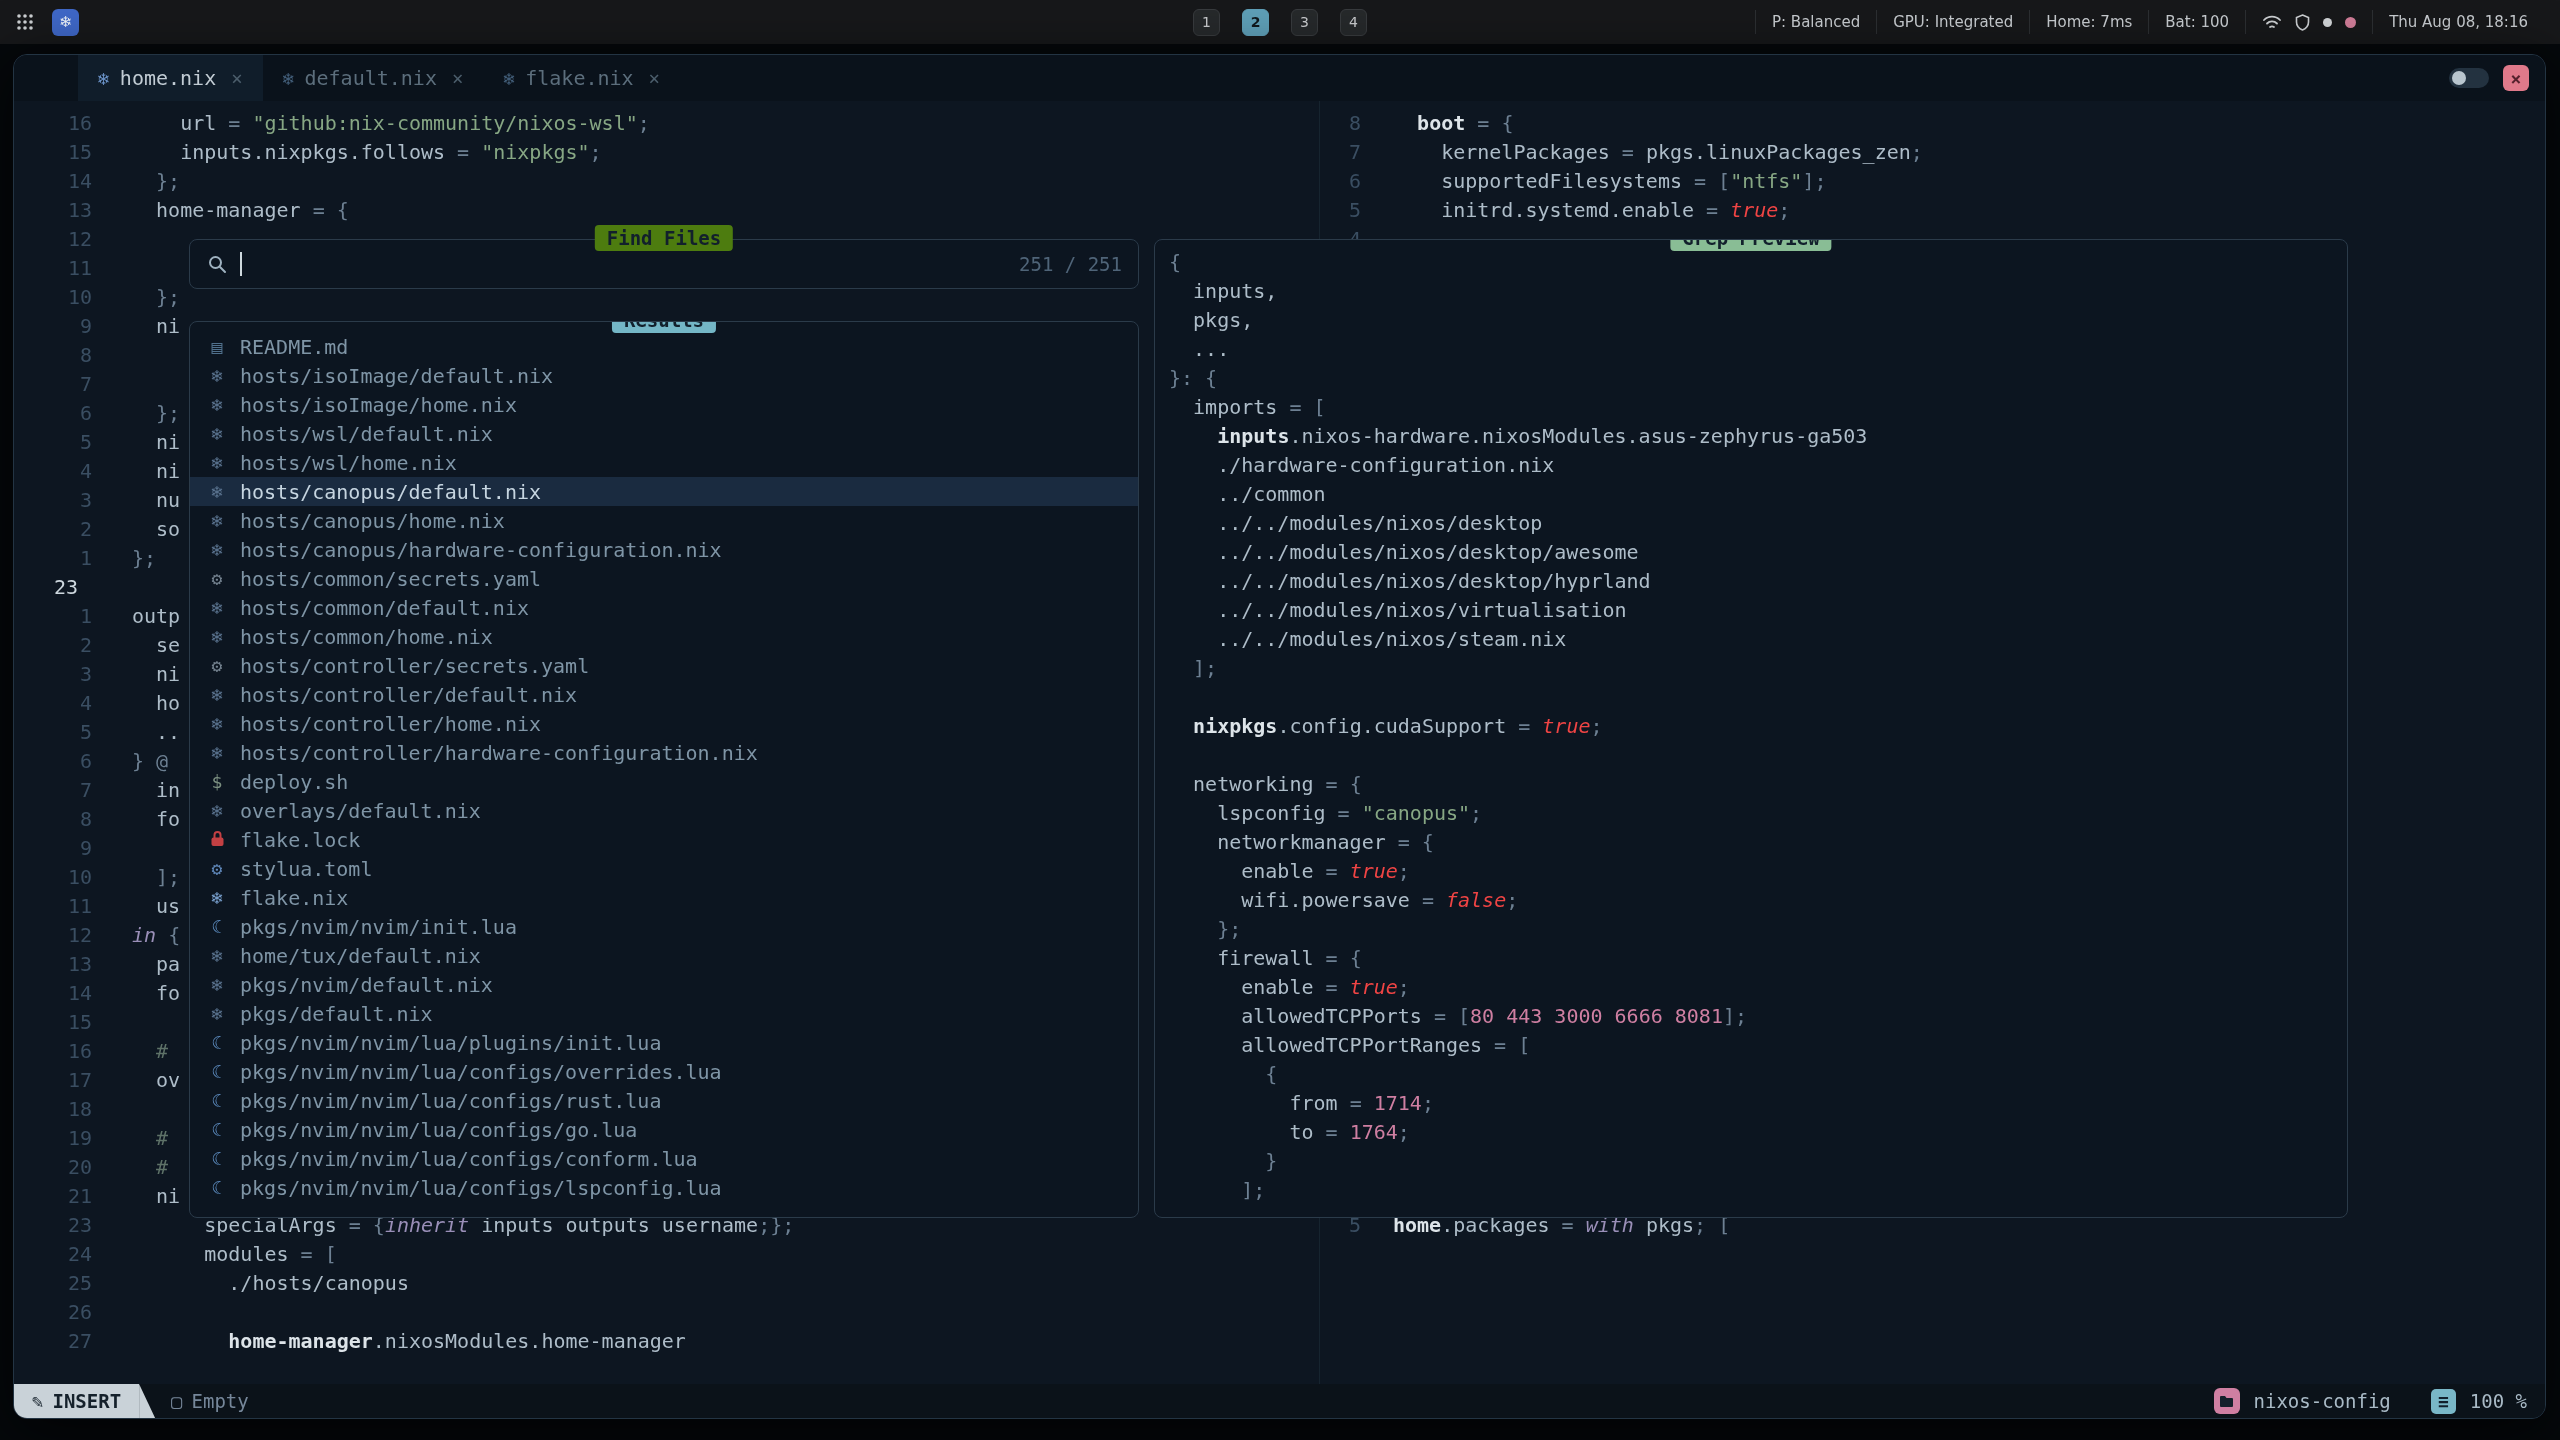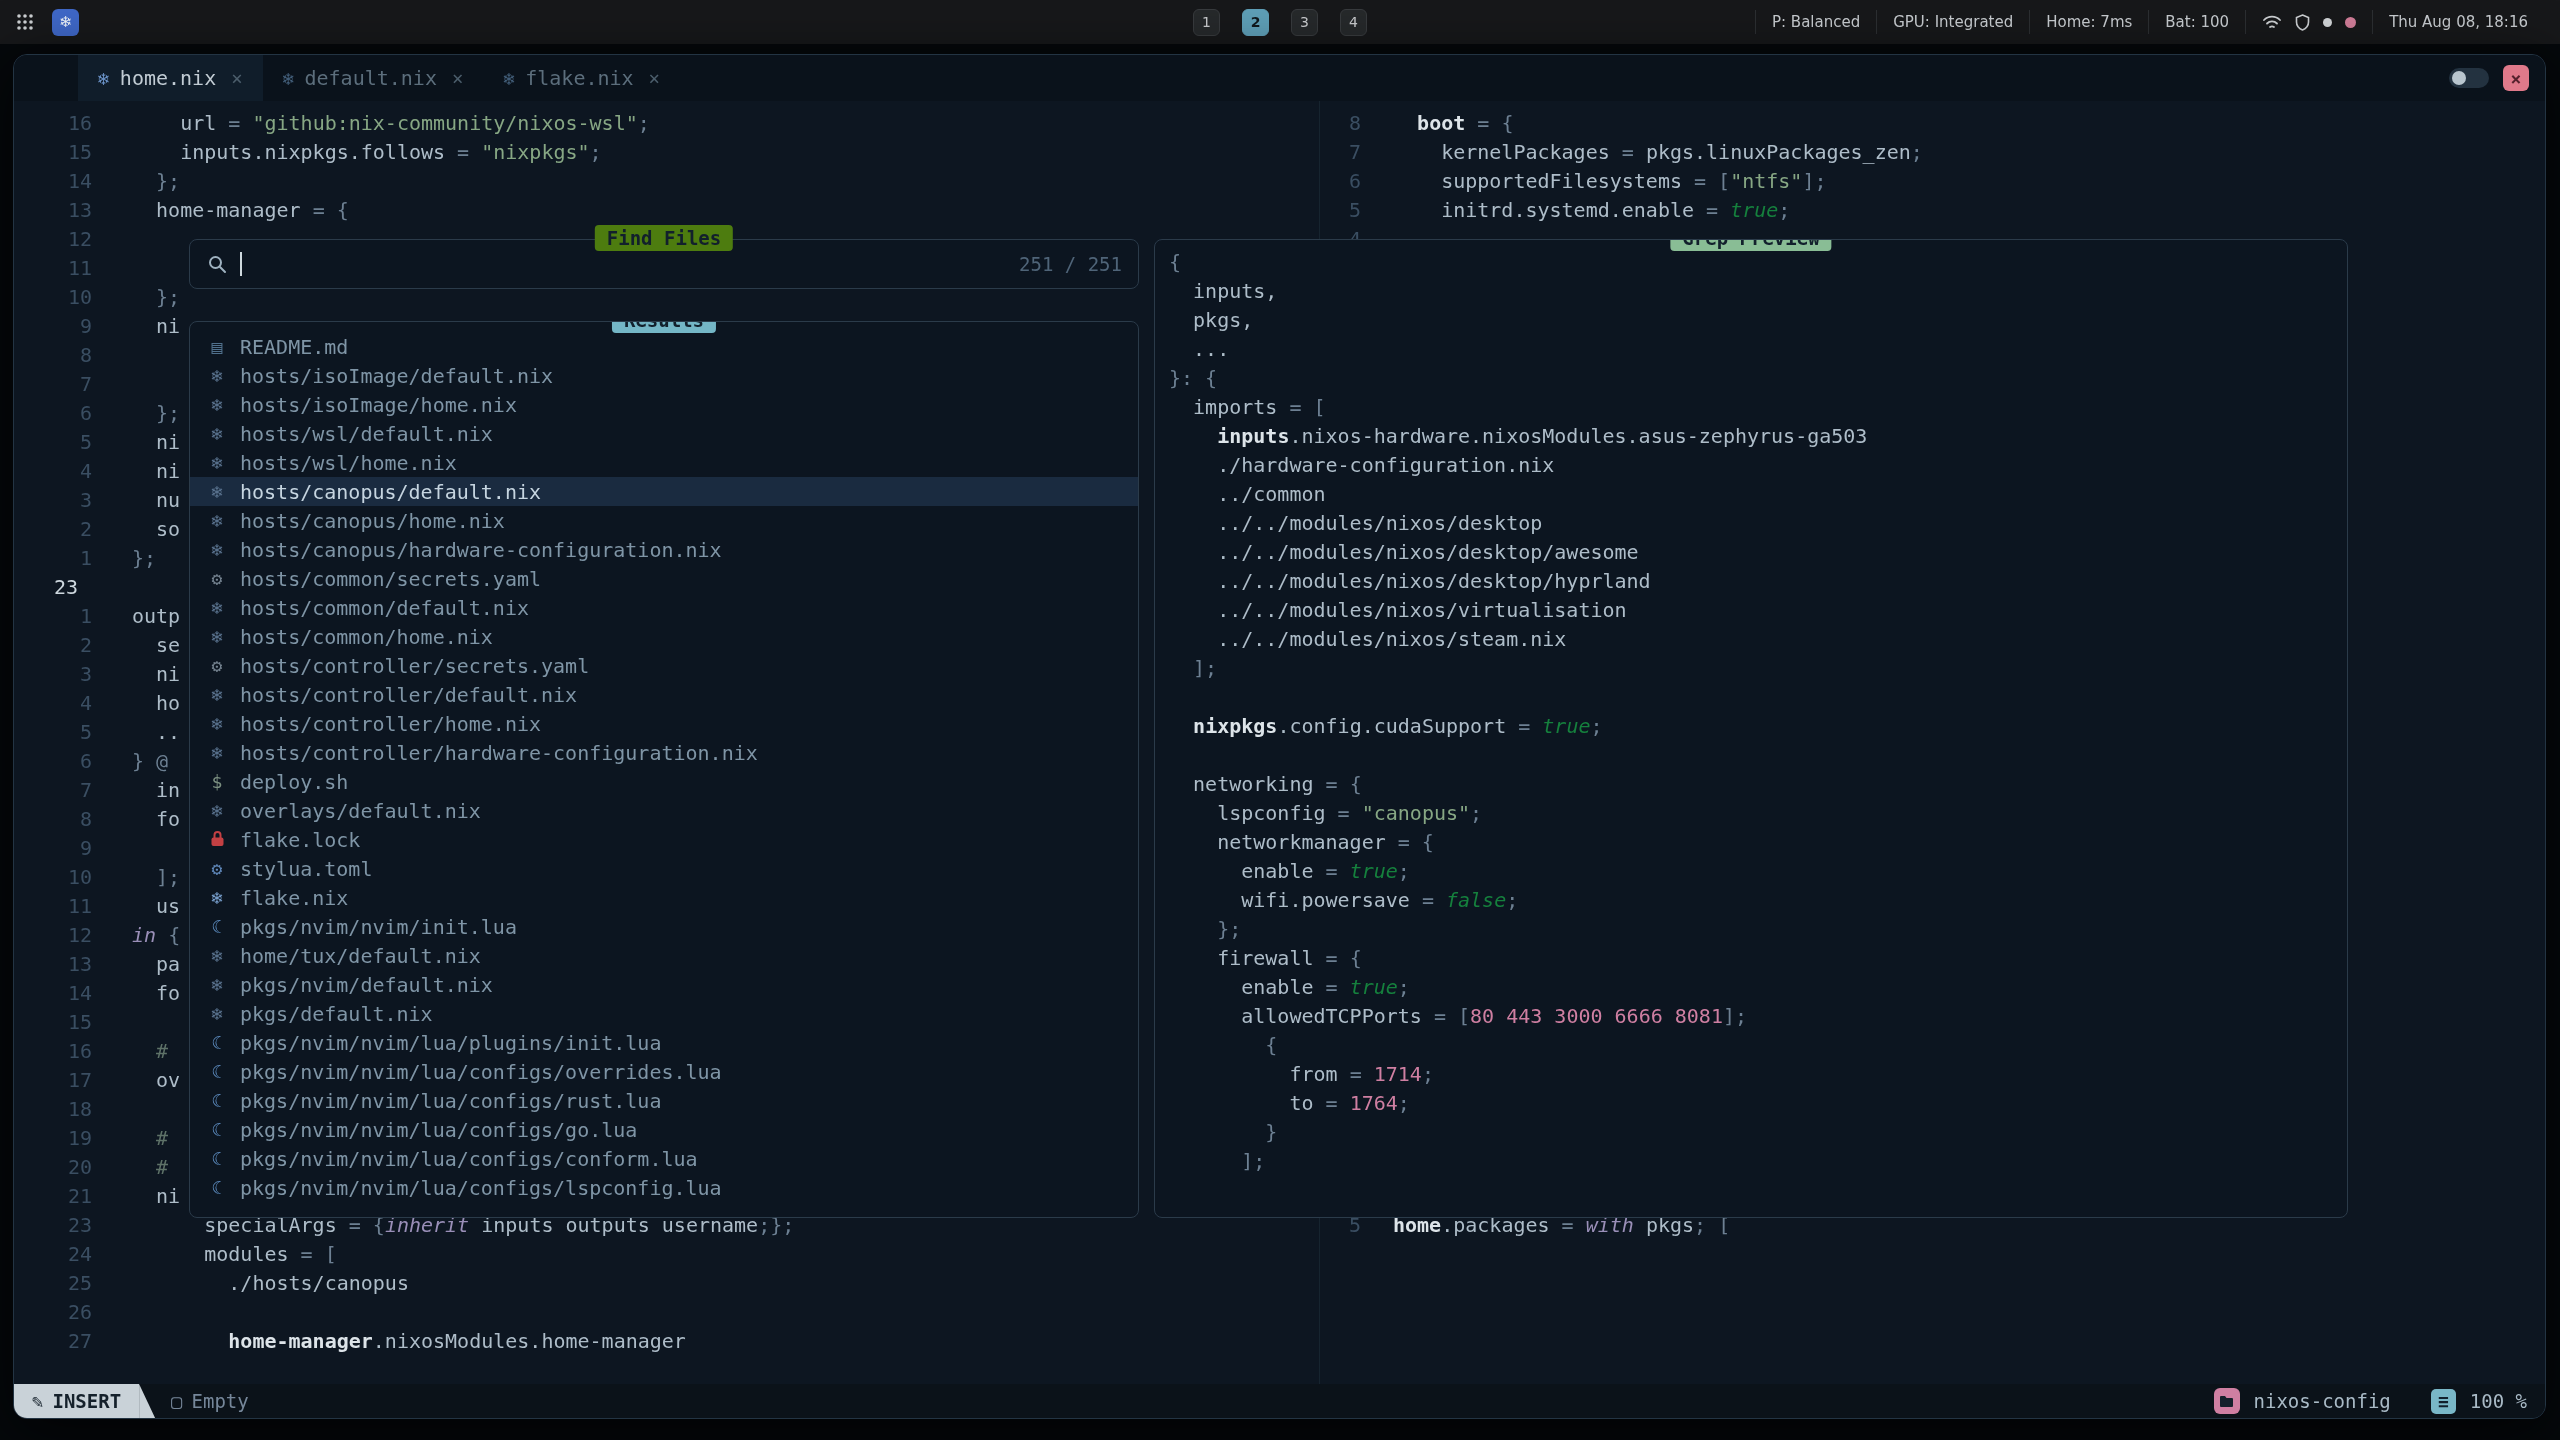--- a/index.html
+++ b/index.html
@@ -57,21 +57,21 @@
   .left .ln { width:78px; }
   .left .ccode { margin-left:40px; }
   .right .ln { width:34px; }
   .right .ccode { margin-left:32px; }
   .crow.cur .ln { text-align:left; padding-left:40px; color:#cdd7de; }
 
   .tok-fg { color:#aebdc9; }
   .tok-op { color:#6d8093; }
   .tok-str { color:#87a784; }
   .tok-num { color:#cf7fa2; }
-  .tok-bool { color:#15803d; font-style:italic; }
+  .tok-bool { color:#ef4444; font-style:italic; }
   .tok-kw { color:#9a8fb8; font-style:italic; }
   .tok-com { color:#5e7268; }
   .tok-bright { color:#dde4e9; font-weight:bold; }
 
   
   .float { position:absolute; background:#0c1520; border:1px solid #2b3b4a; border-radius:8px; }
   .chip { position:absolute; top:-15px; left:50%; transform:translateX(-50%);
     padding:2px 12px; border-radius:4px; font-size:19px; font-weight:bold; color:#12202c; white-space:nowrap; }
   .chip-find { background:#4d7c0f; }
   .chip-results { background:#74b6c6; }
@@ -360,20 +360,21 @@
             <div class="prow"></div>
             <div class="prow"><span class="tok-fg">  networking </span><span class="tok-op">= {</span></div>
             <div class="prow"><span class="tok-fg">    lspconfig </span><span class="tok-op">= </span><span class="tok-str">"canopus"</span><span class="tok-op">;</span></div>
             <div class="prow"><span class="tok-fg">    networkmanager </span><span class="tok-op">= {</span></div>
             <div class="prow"><span class="tok-fg">      enable </span><span class="tok-op">= </span><span class="tok-bool">true</span><span class="tok-op">;</span></div>
             <div class="prow"><span class="tok-fg">      wifi.powersave </span><span class="tok-op">= </span><span class="tok-bool">false</span><span class="tok-op">;</span></div>
             <div class="prow"><span class="tok-op">    };</span></div>
             <div class="prow"><span class="tok-fg">    firewall </span><span class="tok-op">= {</span></div>
             <div class="prow"><span class="tok-fg">      enable </span><span class="tok-op">= </span><span class="tok-bool">true</span><span class="tok-op">;</span></div>
             <div class="prow"><span class="tok-fg">      allowedTCPPorts </span><span class="tok-op">= [</span><span class="tok-num">80</span><span class="tok-fg"> </span><span class="tok-num">443</span><span class="tok-fg"> </span><span class="tok-num">3000</span><span class="tok-fg"> </span><span class="tok-num">6666</span><span class="tok-fg"> </span><span class="tok-num">8081</span><span class="tok-op">];</span></div>
+            <div class="prow"><span class="tok-fg">      allowedTCPPortRanges </span><span class="tok-op">= [</span></div>
             <div class="prow"><span class="tok-op">        {</span></div>
             <div class="prow"><span class="tok-fg">          from </span><span class="tok-op">= </span><span class="tok-num">1714</span><span class="tok-op">;</span></div>
             <div class="prow"><span class="tok-fg">          to </span><span class="tok-op">= </span><span class="tok-num">1764</span><span class="tok-op">;</span></div>
             <div class="prow"><span class="tok-op">        }</span></div>
             <div class="prow"><span class="tok-op">      ];</span></div>
           </div>
       </div>
     </div>
 
     <div class="statusline">

